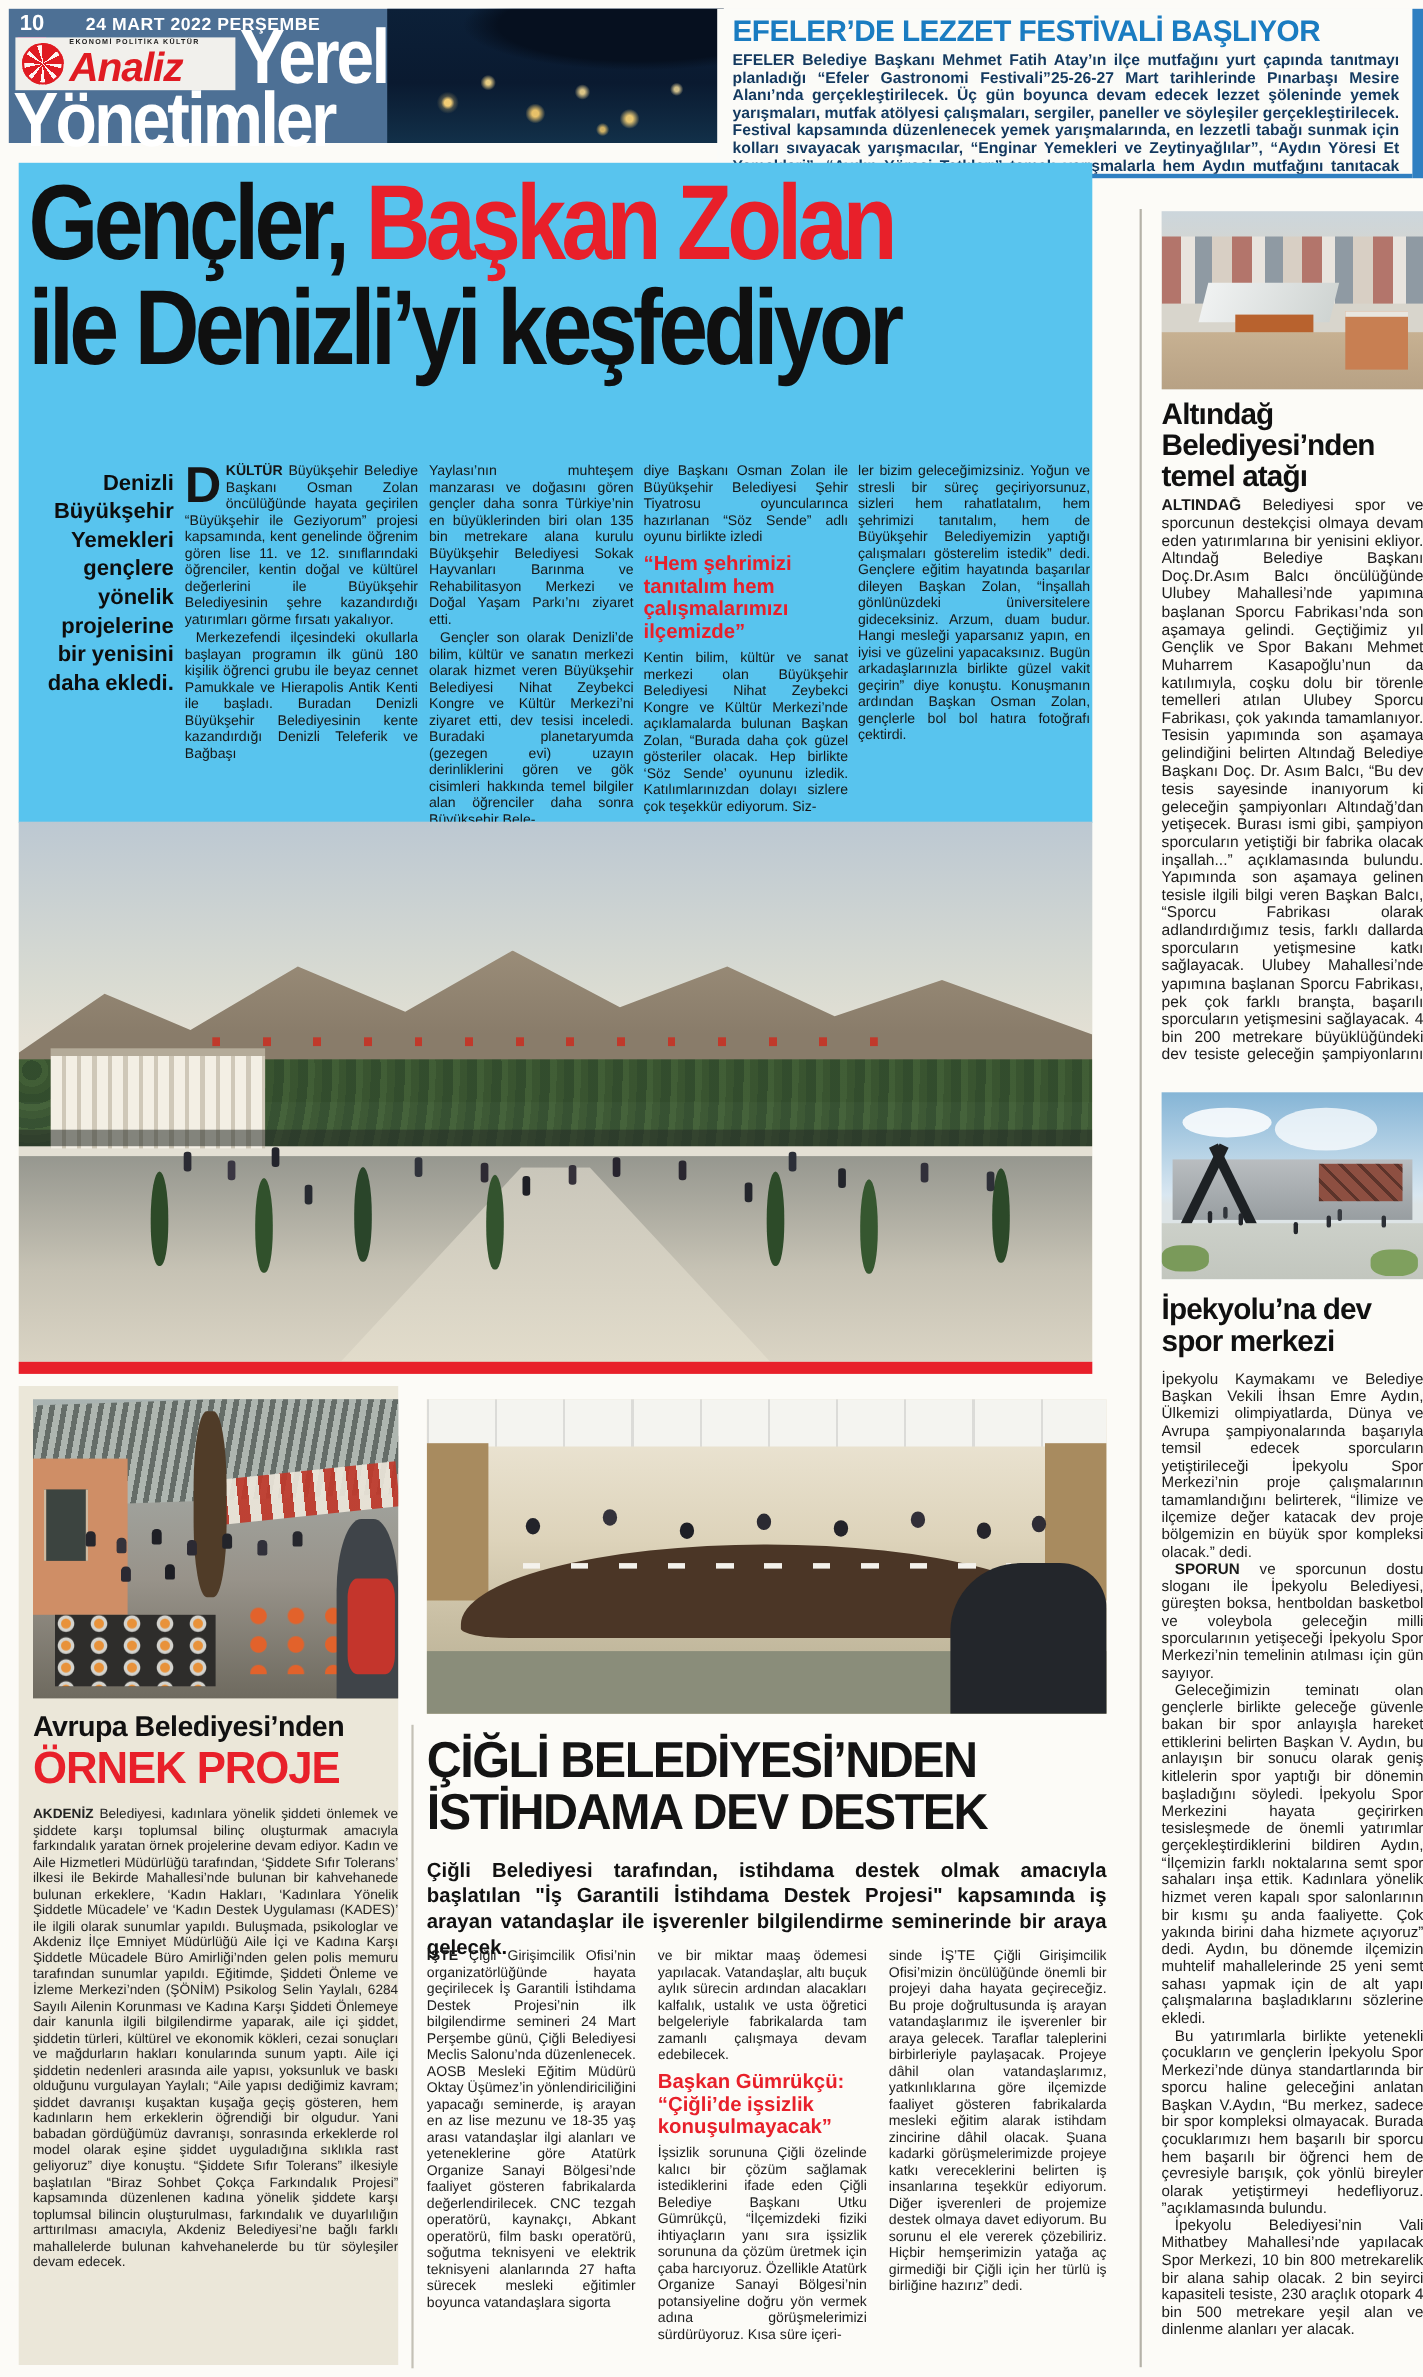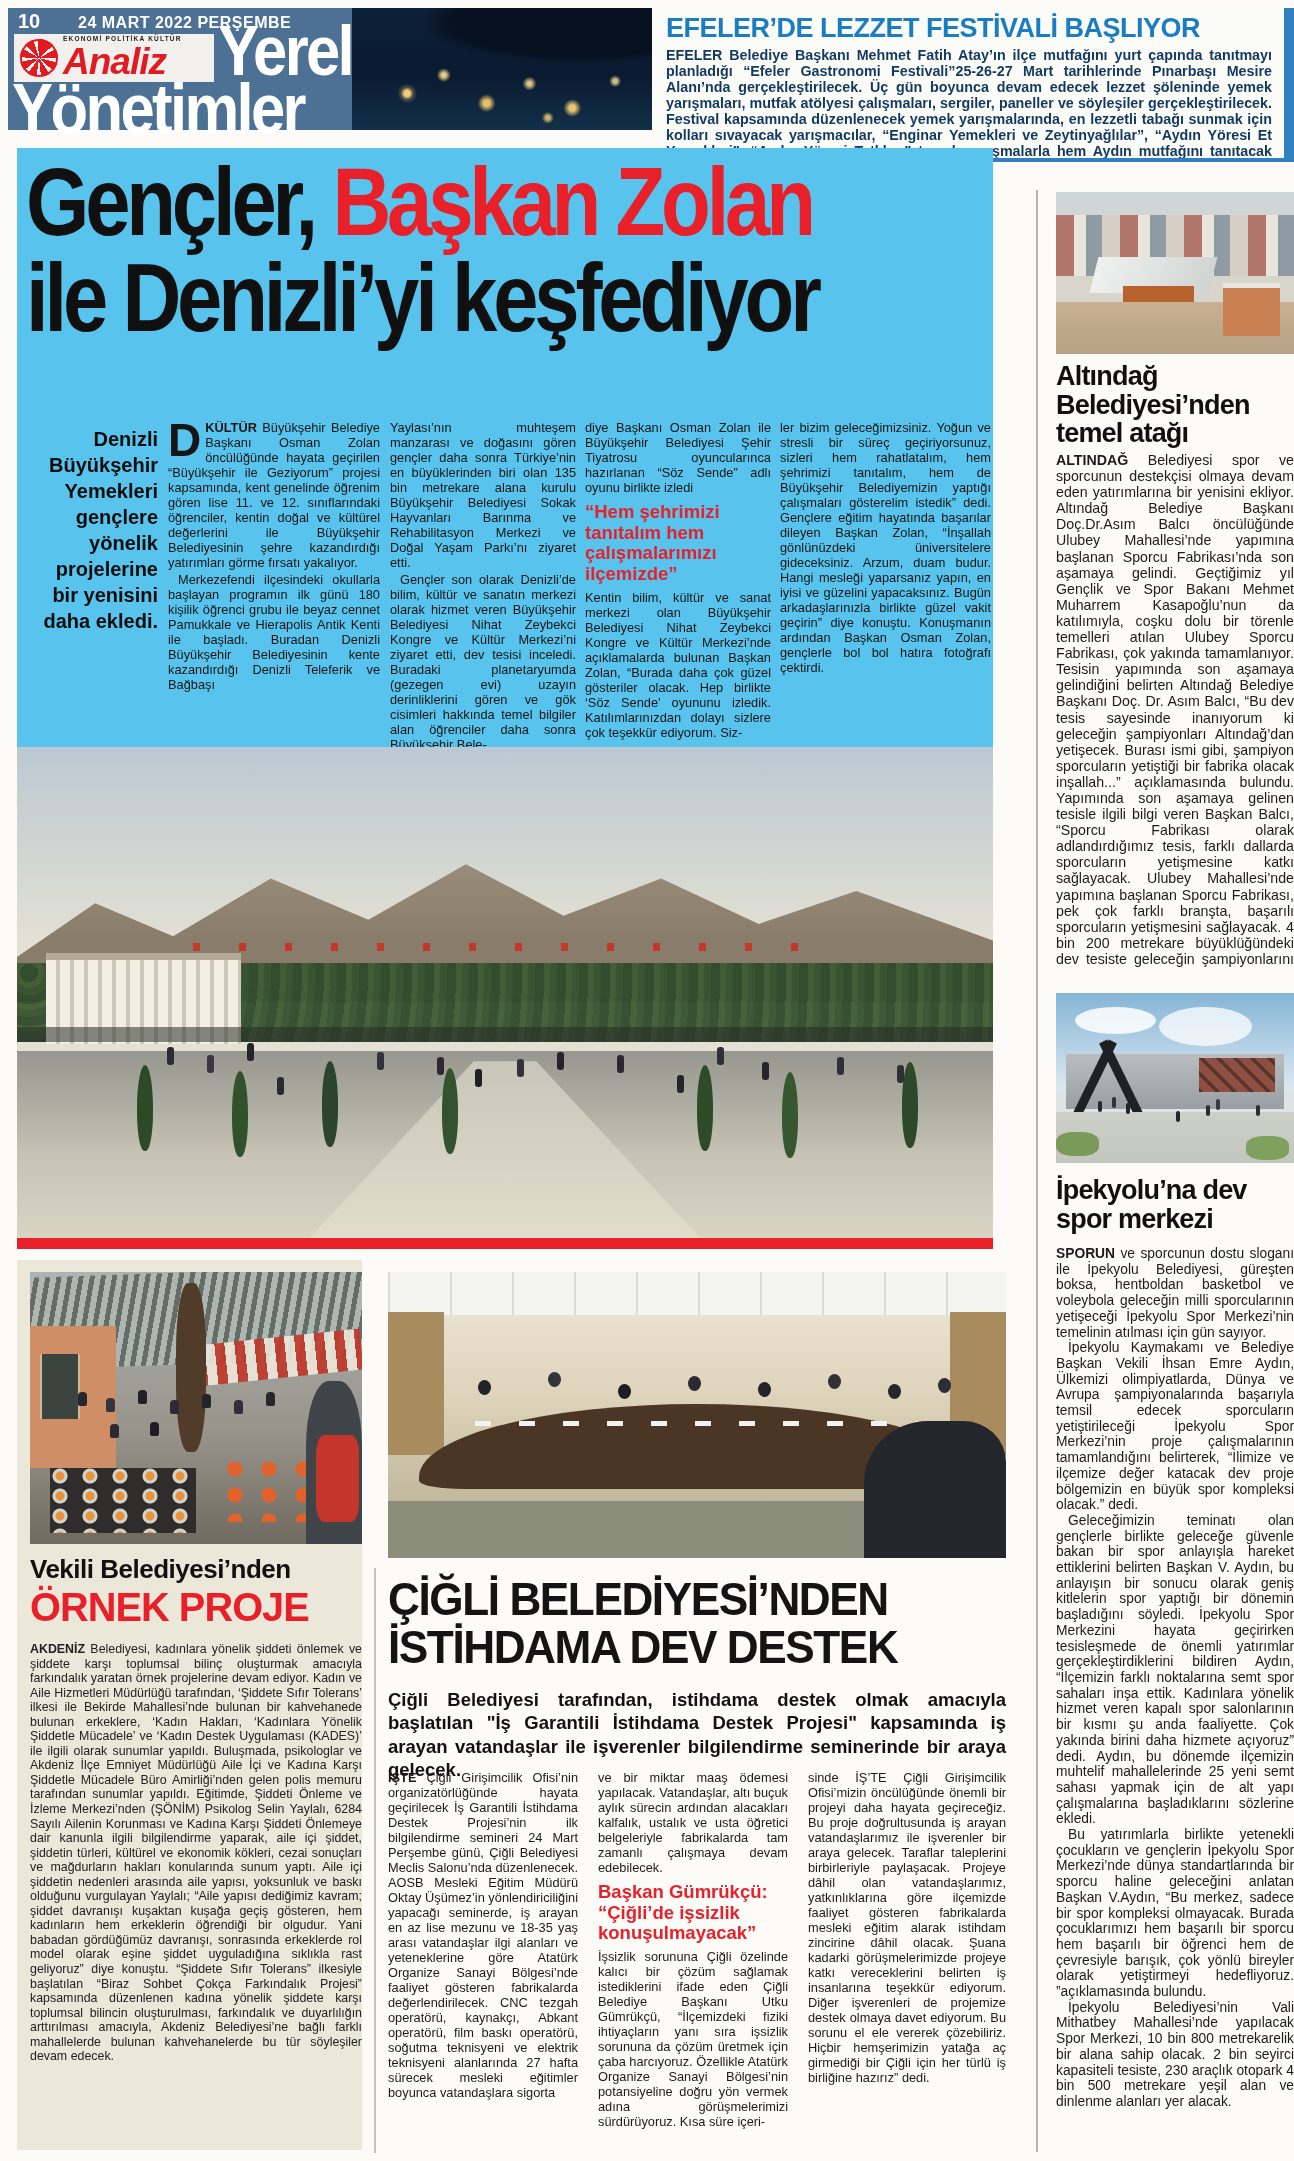--- a/index.html
+++ b/index.html
@@ -272,41 +272,41 @@
     <div class="abs p2-body"></div>
     <div class="abs p2-trussA"></div>
     <div class="abs p2-trussB"></div>
     <div class="abs p2-red"></div>
     <div class="abs p2-ground"></div>
     <div class="abs p2-grass"></div>
     <div class="abs p2-people"></div>
   </div>
   <div class="abs railhead rh2">İpekyolu’na dev spor merkezi</div>
   <div class="abs railbody rb2">
+    <p>İpekyolu Kaymakamı ve Belediye Başkan Vekili İhsan Emre Aydın, Ülkemizi olimpiyatlarda, Dünya ve Avrupa şampiyonalarında başarıyla temsil edecek sporcuların yetiştirileceği İpekyolu Spor Merkezi’nin proje çalışmalarının tamamlandığını belirterek, “İlimize ve ilçemize değer katacak dev proje bölgemizin en büyük spor kompleksi olacak.” dedi.</p>
     <p><b class="lead-b">SPORUN</b><span> ve sporcunun dostu sloganı ile İpekyolu Belediyesi, güreşten boksa, hentboldan basketbol ve voleybola geleceğin milli sporcularının yetişeceği İpekyolu Spor Merkezi’nin temelinin atılması için gün sayıyor.</span></p>
-    <p>İpekyolu Kaymakamı ve Belediye Başkan Vekili İhsan Emre Aydın, Ülkemizi olimpiyatlarda, Dünya ve Avrupa şampiyonalarında başarıyla temsil edecek sporcuların yetiştirileceği İpekyolu Spor Merkezi’nin proje çalışmalarının tamamlandığını belirterek, “İlimize ve ilçemize değer katacak dev proje bölgemizin en büyük spor kompleksi olacak.” dedi.</p>
     <p>Geleceğimizin teminatı olan gençlerle birlikte geleceğe güvenle bakan bir spor anlayışla hareket ettiklerini belirten Başkan V. Aydın, bu anlayışın bir sonucu olarak geniş kitlelerin spor yaptığı bir dönemin başladığını söyledi. İpekyolu Spor Merkezini hayata geçirirken tesisleşmede de önemli yatırımlar gerçekleştirdiklerini bildiren Aydın, “İlçemizin farklı noktalarına semt spor sahaları inşa ettik. Kadınlara yönelik hizmet veren kapalı spor salonlarının bir kısmı şu anda faaliyette. Çok yakında birini daha hizmete açıyoruz” dedi. Aydın, bu dönemde ilçemizin muhtelif mahallelerinde 25 yeni semt sahası yapmak için de alt yapı çalışmalarına başladıklarını sözlerine ekledi.</p>
     <p>Bu yatırımlarla birlikte yetenekli çocukların ve gençlerin İpekyolu Spor Merkezi’nde dünya standartlarında bir sporcu haline geleceğini anlatan Başkan V.Aydın,  “Bu merkez, sadece bir spor kompleksi olmayacak. Burada çocuklarımızı hem başarılı bir sporcu hem başarılı bir öğrenci hem de çevresiyle barışık, çok yönlü bireyler olarak yetiştirmeyi hedefliyoruz. ”açıklamasında bulundu.</p>
     <p>İpekyolu Belediyesi’nin Vali Mithatbey Mahallesi’nde yapılacak Spor Merkezi, 10 bin 800 metrekarelik bir alana sahip olacak. 2 bin  seyirci kapasiteli tesiste, 230 araçlık otopark 4 bin 500 metrekare yeşil alan ve dinlenme alanları yer alacak.</p>
   </div>
 
   <div class="abs cream"></div>
   <div class="abs akphoto">
     <div class="abs ak-roof"></div>
     <div class="abs ak-wall"></div>
     <div class="abs ak-window"></div>
     <div class="abs ak-pennant"></div>
     <div class="abs ak-tree"></div>
     <div class="abs ak-crowd"></div>
     <div class="abs ak-table"></div>
     <div class="abs ak-chairs"></div>
     <div class="abs ak-woman"></div>
     <div class="abs ak-vest"></div>
   </div>
-  <div class="abs ak-h1">Vekili Belediyesi’nden</div>
+  <div class="abs ak-h1">Avrupa Belediyesi’nden</div>
   <div class="abs ak-h2">ÖRNEK PROJE</div>
   <div class="abs ak-body">
     <p style="margin:0"><b class="lead-b">AKDENİZ</b><span> Belediyesi, kadınlara yönelik şiddeti önlemek ve şiddete karşı toplumsal bilinç oluşturmak amacıyla farkındalık yaratan örnek projelerine devam ediyor. Kadın ve Aile Hizmetleri Müdürlüğü tarafından, ‘Şiddete Sıfır Tolerans’ ilkesi ile Bekirde Mahallesi’nde bulunan bir kahvehanede bulunan erkeklere, ‘Kadın Hakları, ‘Kadınlara Yönelik Şiddetle Mücadele’ ve ‘Kadın Destek Uygulaması (KADES)’ ile ilgili olarak sunumlar yapıldı. Buluşmada, psikologlar ve Akdeniz İlçe Emniyet Müdürlüğü Aile İçi ve Kadına Karşı Şiddetle Mücadele Büro Amirliği’nden gelen polis memuru tarafından sunumlar yapıldı. Eğitimde, Şiddeti Önleme ve İzleme Merkezi’nden (ŞÖNİM) Psikolog Selin Yaylalı, 6284 Sayılı Ailenin Korunması ve Kadına Karşı Şiddeti Önlemeye dair kanunla ilgili bilgilendirme yaparak, aile içi şiddet, şiddetin türleri, kültürel ve ekonomik kökleri, cezai sonuçları ve mağdurların hakları konularında sunum yaptı.  Aile içi şiddetin nedenleri arasında aile yapısı, yoksunluk ve baskı olduğunu vurgulayan Yaylalı; “Aile yapısı dediğimiz kavram; şiddet davranışı kuşaktan kuşağa geçiş gösteren, hem kadınların hem erkeklerin öğrendiği bir olgudur. Yani babadan gördüğümüz davranışı, sonrasında erkeklerde rol model olarak eşine şiddet uyguladığına sıklıkla rast geliyoruz” diye konuştu. “Şiddete Sıfır Tolerans” ilkesiyle başlatılan “Biraz Sohbet Çokça Farkındalık Projesi” kapsamında düzenlenen kadına yönelik şiddete karşı toplumsal bilincin oluşturulması, farkındalık ve duyarlılığın arttırılması amacıyla, Akdeniz Belediyesi’ne bağlı farklı mahallelerde bulunan kahvehanelerde bu tür söyleşiler devam edecek.</span></p>
   </div>
 
   <div class="abs cigdiv"></div>
   <div class="abs cigphoto">
     <div class="abs cg-ceiling"></div>
     <div class="abs cg-pillarL"></div>
     <div class="abs cg-pillarR"></div>

